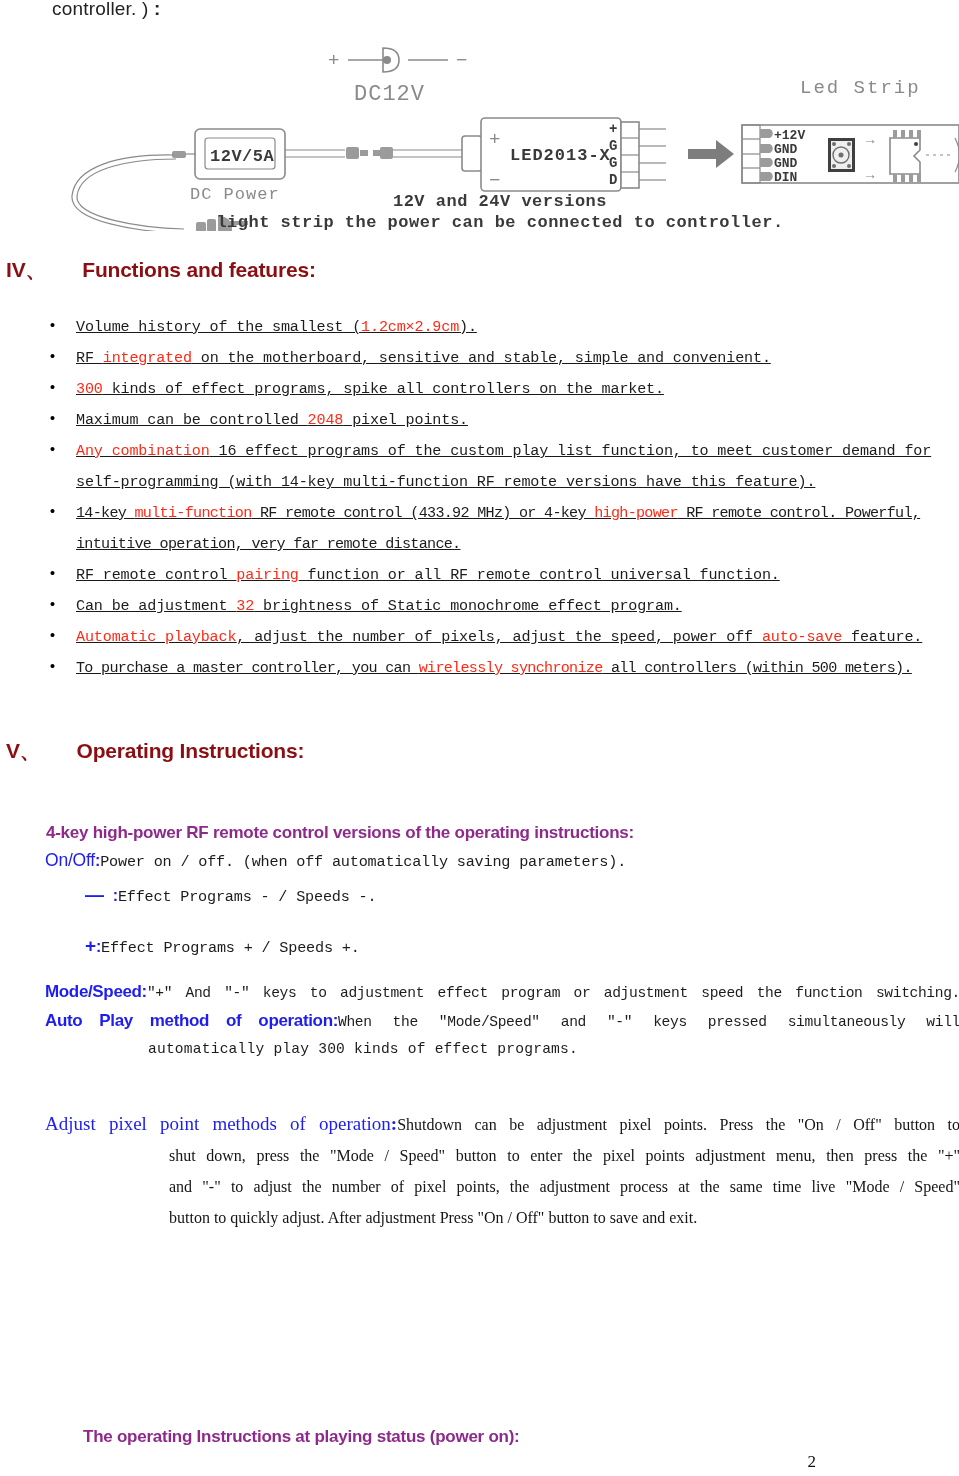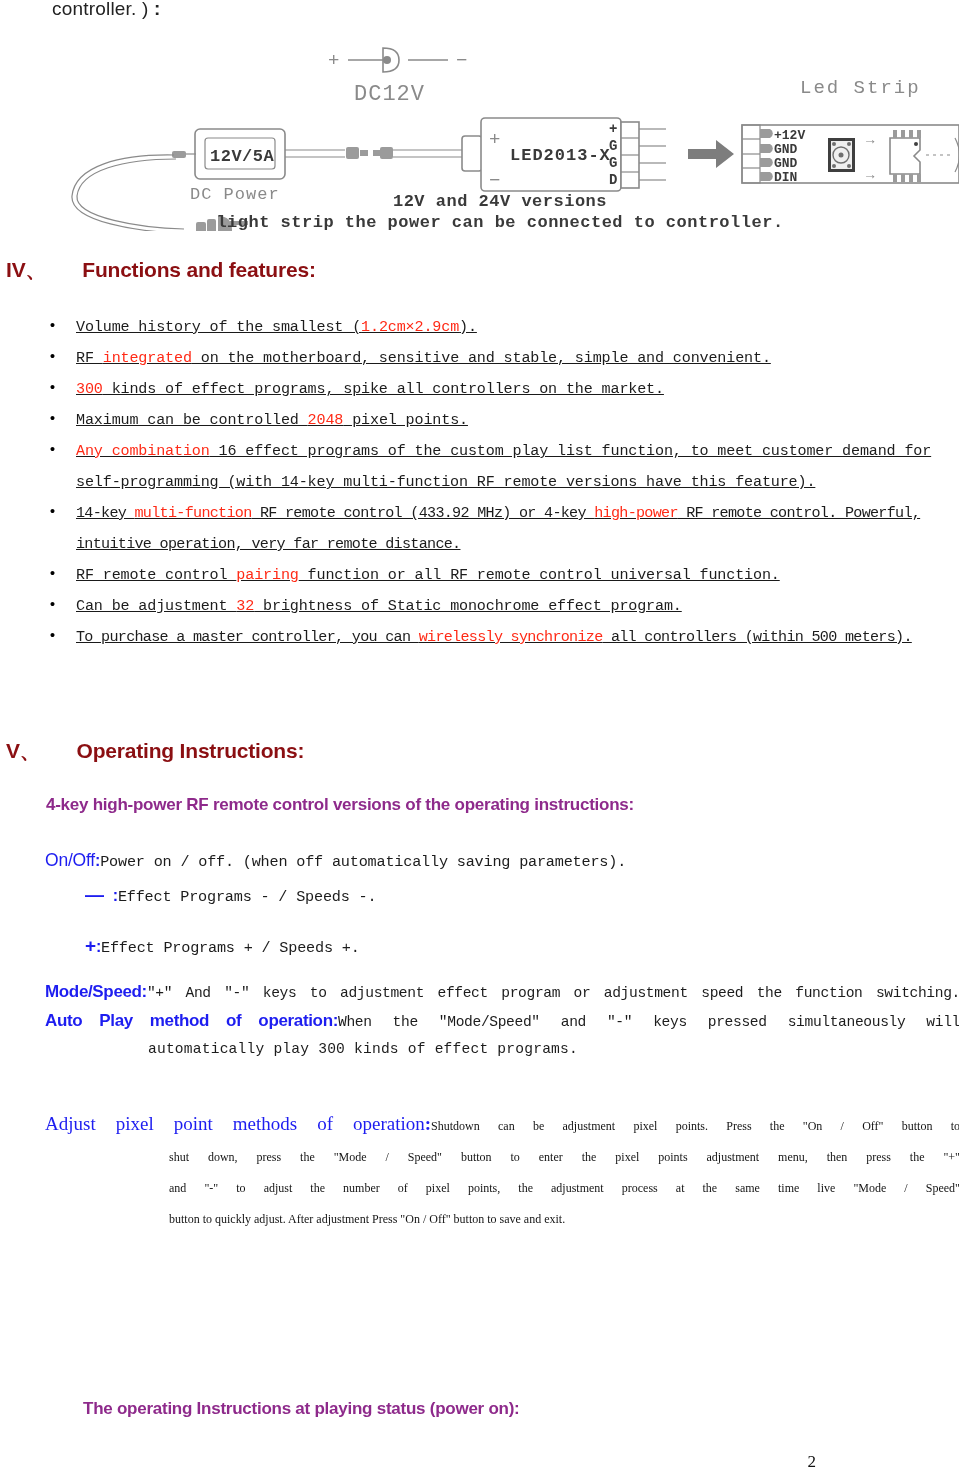--- a/index.html
+++ b/index.html
@@ -65,20 +65,21 @@
 
   
   .purple-head {
     position: absolute;
     font-family: "Liberation Sans", sans-serif;
     font-weight: 700;
     font-size: 17px;
     color: #8e2a8b;
     letter-spacing: -0.25px;
     white-space: nowrap;
+    margin-top: 28px;
   }
 
   
   .mono-line {
     position: absolute;
     font-family: "Liberation Mono", "DejaVu Sans Mono", monospace;
     font-size: 15.2px;
     color: #1c1c1c;
     white-space: nowrap;
     letter-spacing: -0.2px;
@@ -130,21 +131,21 @@
   .adj-block { position: absolute; left: 45px; top: 1108px; width: 915px; }
   .adj-head {
     color: #1d1df0;
     font-family: "Liberation Serif", serif;
     font-size: 19px;
     font-weight: 400;
   }
   .adj-head b { font-weight: 700; }
   .adj-body {
     font-family: "Liberation Serif", serif;
-    font-size: 12px;
+    font-size: 16px;
     color: #141414;
     line-height: 31px;
   }
   .adj-p {
     text-indent: 0;
     line-height: 31px;
   }
   .adj-ind { padding-left: 124px; }
   .adj-just { text-align: justify; text-align-last: justify; }
 
@@ -294,20 +295,21 @@
 
   <div class="bullets">
     <div class="bul">Volume history of the smallest (<span class="r">1.2cm×2.9cm</span>).</div>
     <div class="bul">RF <span class="r">integrated</span> on the motherboard, sensitive and stable, simple and convenient.</div>
     <div class="bul"><span class="r">300</span> kinds of effect programs, spike all controllers on the market.</div>
     <div class="bul">Maximum can be controlled <span class="r">2048</span> pixel points.</div>
     <div class="bul"><span class="r">Any combination</span> 16 effect programs of the custom play list function, to meet customer demand for self-programming (with 14-key multi-function RF remote versions have this feature).</div>
     <div class="bul tight">14-key <span class="r">multi-function</span> RF remote control (433.92 MHz) or 4-key <span class="r">high-power</span> RF remote control. Powerful, intuitive operation, very far remote distance.</div>
     <div class="bul">RF remote control <span class="r">pairing</span> function or all RF remote control universal function.</div>
     <div class="bul">Can be adjustment <span class="r">32</span> brightness of Static monochrome effect program.</div>
+    <div class="bul"><span class="r">Automatic playback</span>, adjust the number of pixels, adjust the speed, power off <span class="r">auto-save</span> feature.</div>
     <div class="bul tight">To purchase a master controller, you can <span class="r">wirelessly synchronize</span> all controllers (within 500 meters).</div>
   </div>
 
   <div class="sec-head" style="left:6px; top:737px;">
     <span class="num">V、</span><span class="txt">Operating Instructions:</span>
   </div>
 
   <div class="purple-head" style="left:46px; top:795px;">4-key high-power RF remote control versions of the operating instructions:</div>
 
   <div class="mono-line" style="left:45px; top:850px;"><span class="b">On/Off</span><span class="bcolon">:</span><span>Power on / off. (when off automatically saving parameters).</span></div>

